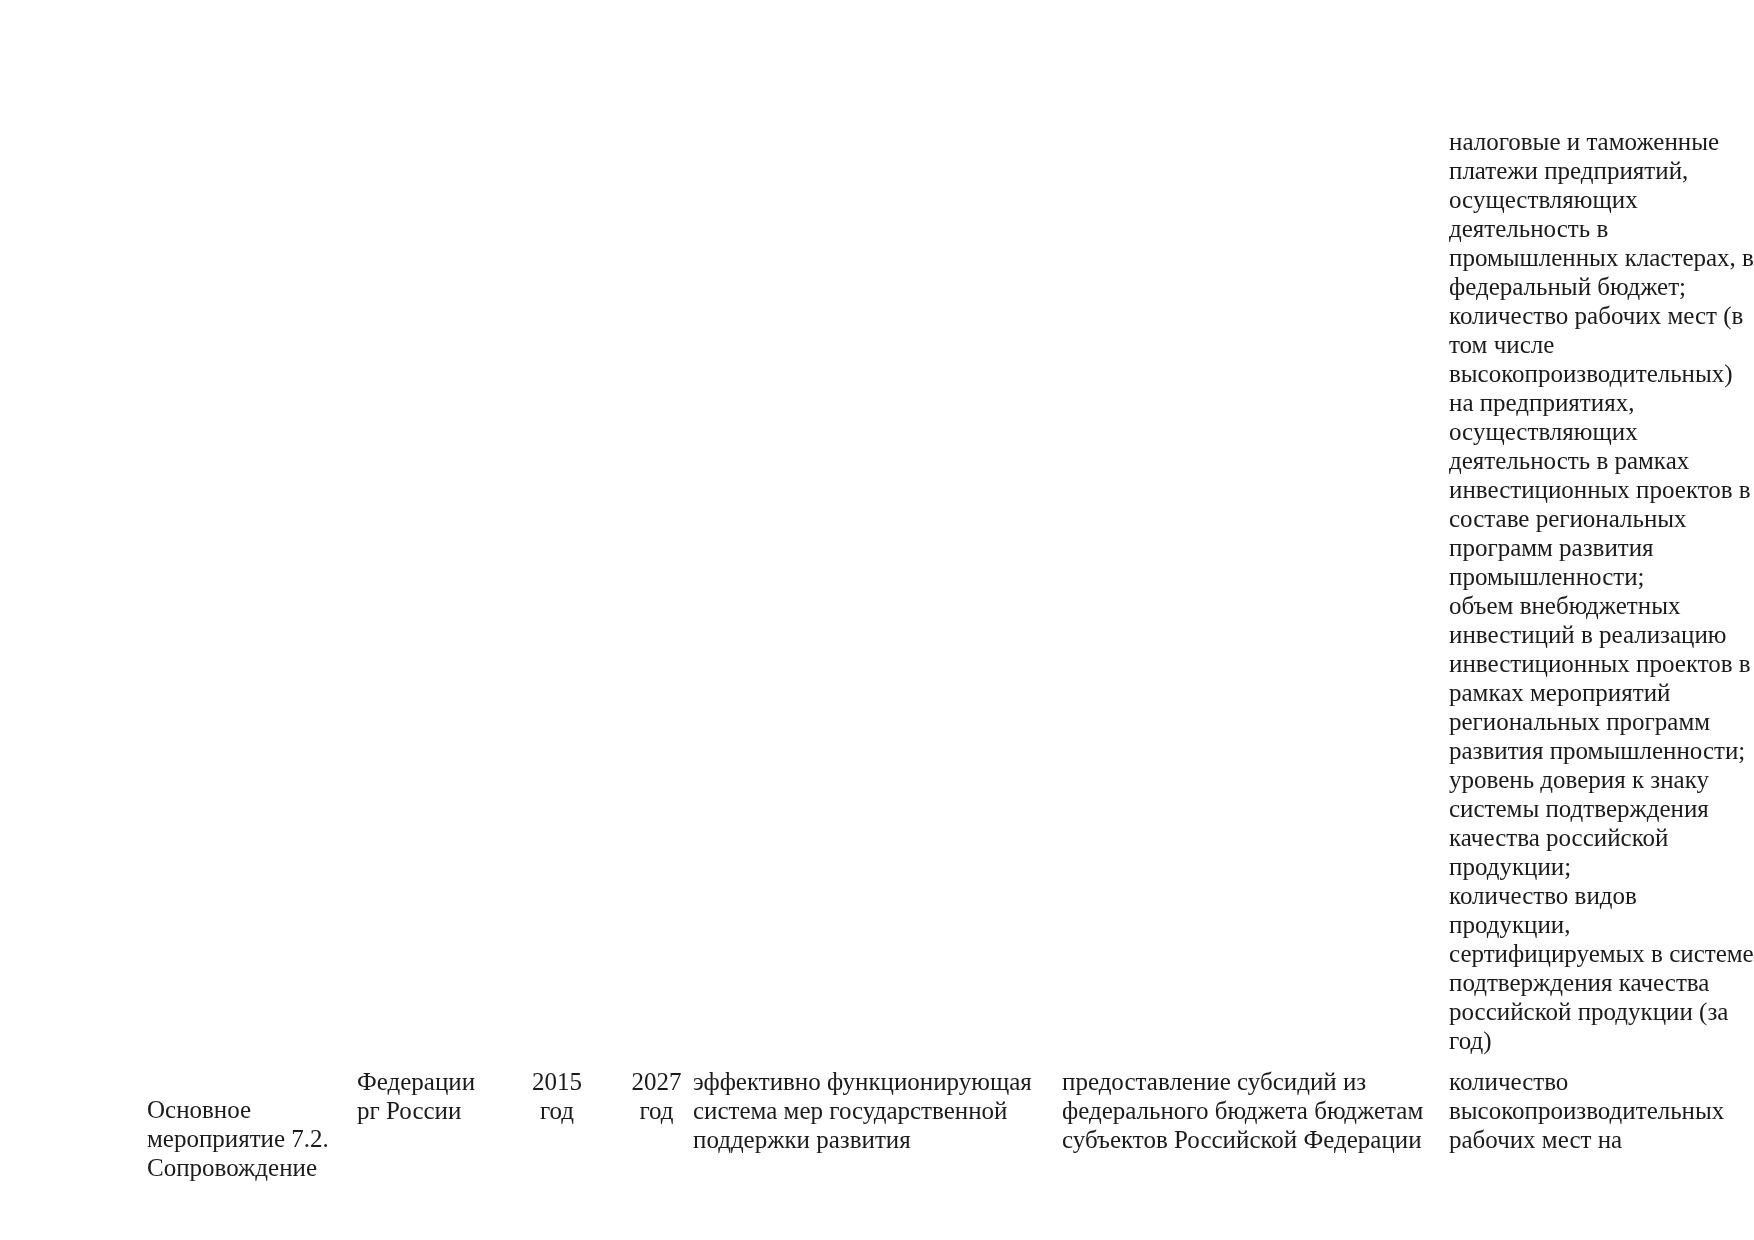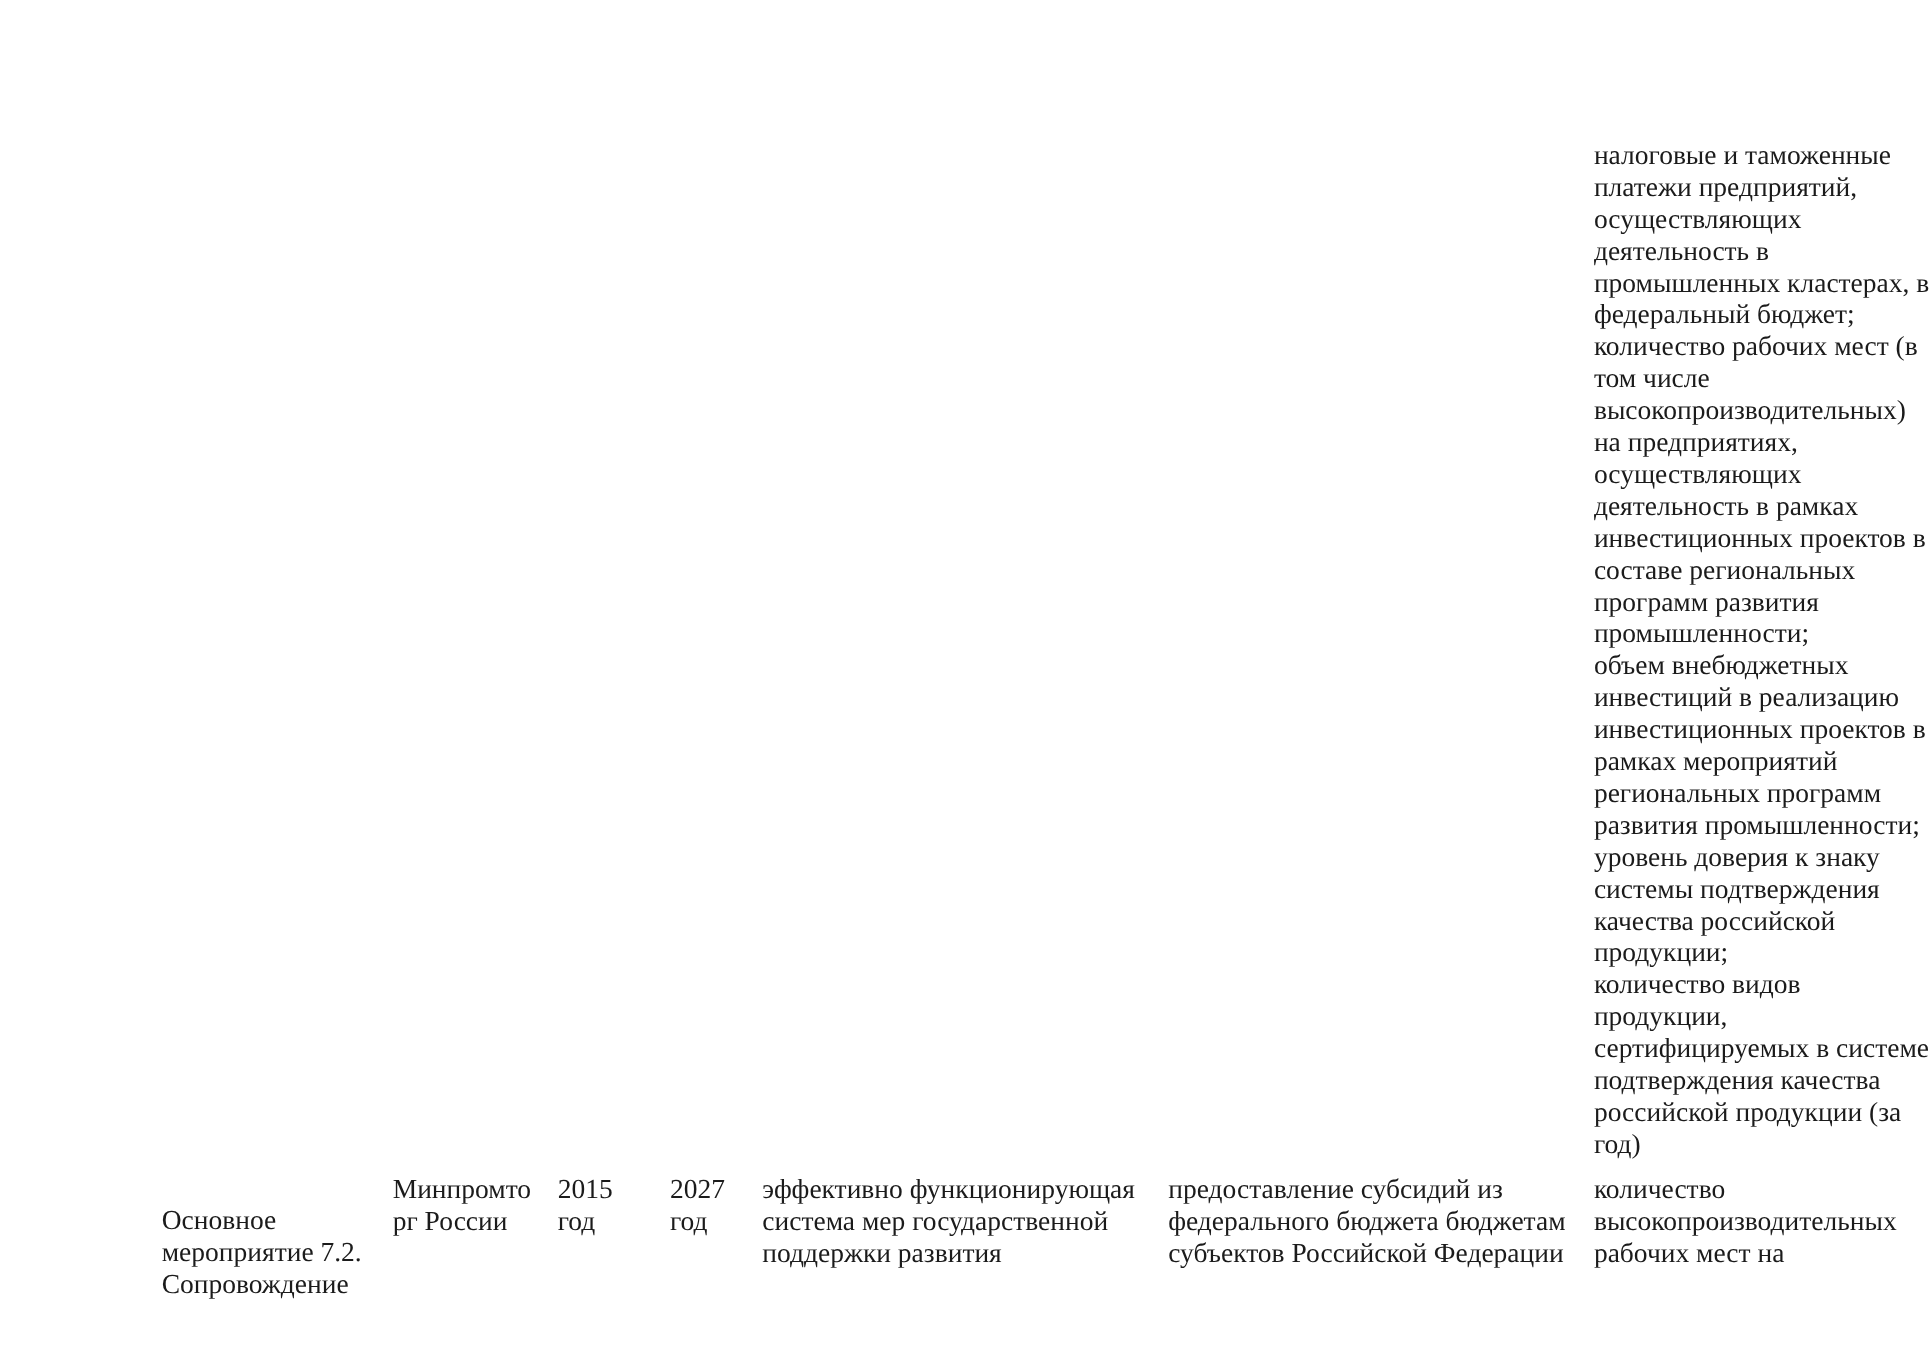--- a/index.html
+++ b/index.html
@@ -16,21 +16,21 @@
     color: #1b1b1b;
     padding-left: 36px;
   }
   .cell {
     position: absolute;
     font-size: 25px;
     line-height: 29px;
     white-space: pre;
     letter-spacing: 0;
   }
-  .cell.center { text-align: left; }
+  .cell.center { text-align: center; }
 
   
   .cont-cell   { left: 1449px; top: 127px;  width: 312px; }
 
   
   .c-event     { left: 147px;  top: 1067px; width: 215px; margin-top: 28px; }
   .c-executor  { left: 357px;  top: 1067px; width: 125px; }
   .c-start     { left: 507px;  top: 1067px; width: 100px; }
   .c-end       { left: 609px;  top: 1067px; width: 95px;  }
   .c-result    { left: 693px;  top: 1067px; width: 310px; }
@@ -72,21 +72,21 @@
 продукции,
 сертифицируемых в системе
 подтверждения качества
 российской продукции (за
 год)</div>
 
   <div class="cell c-event">Основное
 мероприятие 7.2.
 Сопровождение</div>
 
-  <div class="cell c-executor">Минпромто
+  <div class="cell c-executor">Федерации
 рг России</div>
 
   <div class="cell c-start center">2015
 год</div>
 
   <div class="cell c-end center">2027
 год</div>
 
   <div class="cell c-mechanism">предоставление субсидий из
 федерального бюджета бюджетам

